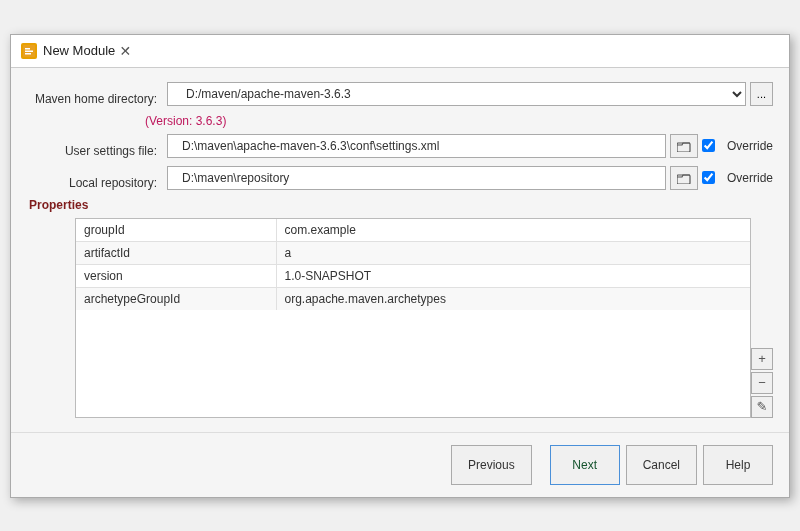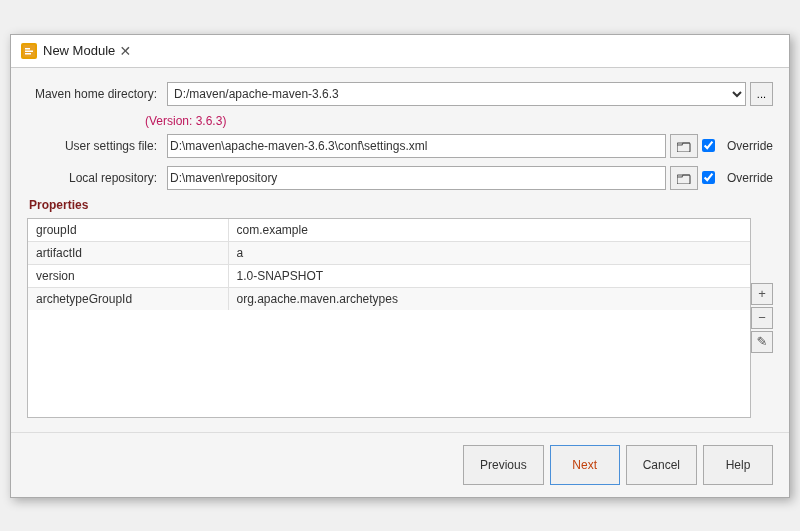--- a/index.html
+++ b/index.html
@@ -58,42 +58,42 @@
       font-size: 14px;
       color: #555;
       border: none;
       background: none;
     }
     .content {
       padding: 14px 16px;
     }
     .form-row {
       display: flex;
-      align-items: center;
+      align-items: flex-end;
       margin-bottom: 8px;
     }
     .form-label {
       width: 140px;
       text-align: right;
       padding-right: 10px;
       color: #333;
       font-size: 12px;
       flex-shrink: 0;
     }
     .form-control-group {
       display: flex;
       align-items: center;
       flex: 1;
       gap: 4px;
     }
     .text-input {
       flex: 1;
       height: 24px;
       border: 1px solid #aaa;
-      padding: 2px 2px;
+      padding: 2px 14px;
       font-size: 12px;
       background: white;
       color: #333;
     }
     .browse-btn {
       height: 24px;
       padding: 0 6px;
       border: 1px solid #aaa;
       background: #f0f0f0;
       cursor: pointer;
@@ -146,21 +146,22 @@
     }
     .properties-table tr:nth-child(even) {
       background: #f8f8f8;
     }
     .properties-table tr:nth-child(odd) {
       background: white;
     }
     .properties-wrapper {
       position: relative;
       display: flex;
-      align-items: center;
+      align-items: flex-end;
+      margin-left: 48px;
     }
     .properties-inner {
       flex: 1;
       border: 1px solid #bbb;
       background: white;
       min-height: 200px;
     }
     .side-buttons {
       display: flex;
       flex-direction: column;
@@ -192,21 +193,22 @@
       border: 1px solid #aaa;
       background: #f0f0f0;
       cursor: pointer;
       font-size: 12px;
       color: #333;
       min-width: 70px;
     }
     .footer-btn.primary {
       border-color: #4a90d9;
       background: #f0f0f0;
-      color: #c2410c;
+      color: #14532d;
+      margin-left: 12px;
     }
     select.text-input {
       appearance: auto;
     }
   </style>
 </head>
 <body>
 
 <div class="dialog">
 

